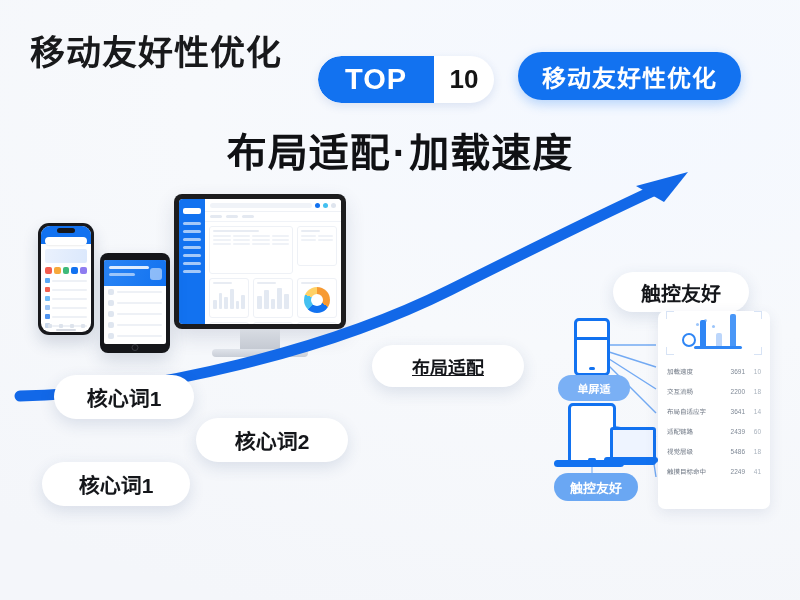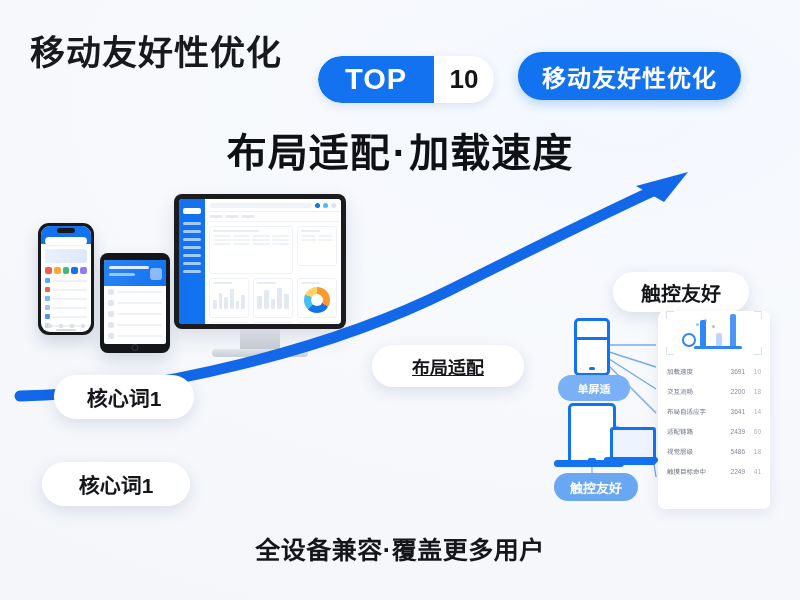--- a/index.html
+++ b/index.html
@@ -420,20 +420,21 @@
       </div>
     </div>
   </div>
 
   <svg class="arrow-svg" viewBox="0 0 800 300">
     <path d="M20 246 C 150 244, 330 200, 450 140 C 530 100, 590 70, 655 40" stroke="#1268e8" stroke-width="11" fill="none" stroke-linecap="round"></path>
     <path d="M688 22 L 636 36 L 664 52 Z" fill="#1268e8"></path>
   </svg>
 
   <div class="wpill" id="pill-kw1">核心词1</div>
+  <div class="wpill" id="pill-kw2">核心词2</div>
   <div class="wpill" id="pill-kw3">核心词1</div>
   <div class="wpill" id="pill-layout">布局适配</div>
   <div class="wpill" id="pill-touch">触控友好</div>
 
   <div class="diagram">
     <svg class="lines" viewBox="0 0 226 210">
       <g stroke="#5d9df2" stroke-width="1.4" fill="none" opacity=".85">
         <path d="M58 40 L108 40"></path>
         <path d="M58 46 L108 62"></path>
         <path d="M58 52 L108 84"></path>
@@ -497,17 +498,14 @@
           </div>
           <div class="sc-row">
             <span class="lbl">触摸目标命中</span>
             <span class="num">2249</span>
             <span class="idx">41</span>
           </div>
         </div>
     </div>
   </div>
 
-  <div class="footer">
-    <span>全设备兼容</span><span>·</span><span>覆盖更多用户</span>
-  </div>
 
 </div>
 
 </body></html>

